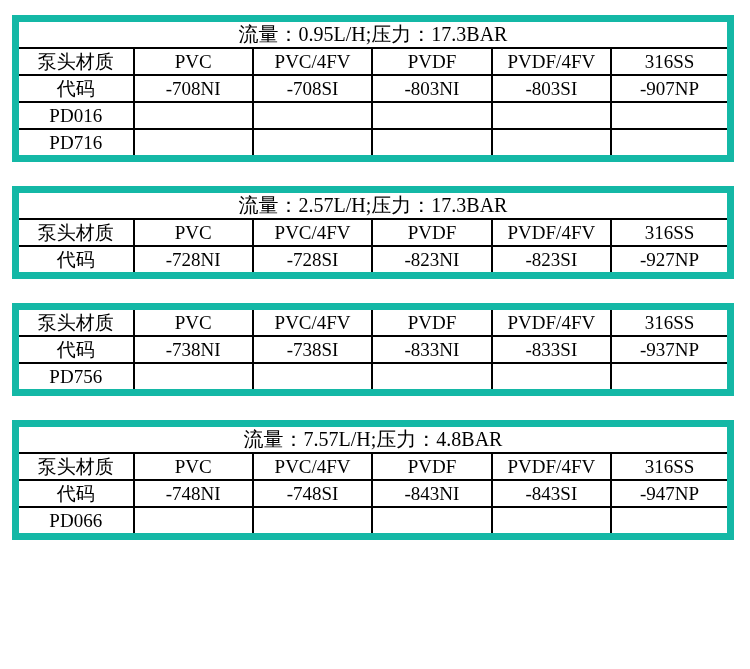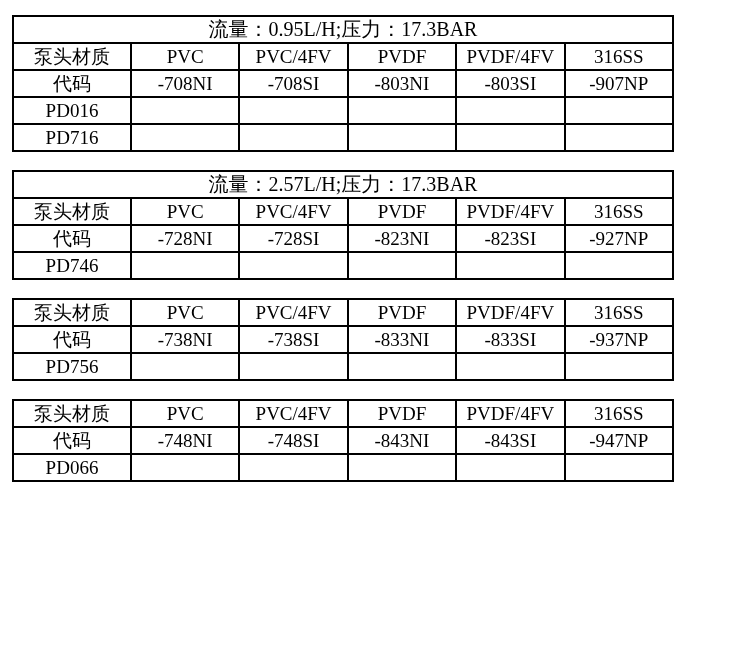--- a/index.html
+++ b/index.html
@@ -11,25 +11,25 @@
     width: 750px;
     height: 669px;
     overflow: hidden;
     color: #000000;
     font-family: "Liberation Serif", "DejaVu Serif", serif;
   }
   .page {
     padding: 15px 16px 0 12px;
   }
   table.spec-table {
-    width: 662px;
+    width: 722px;
     border-collapse: collapse;
     table-layout: fixed;
-    margin: 0 0 18px 0;
-    border: 1px solid #14b8a6;
+    margin: 0 0 24px 0;
+    border: 7px solid #14b8a6;
   }
   table.spec-table:last-child {
     margin-bottom: 0;
   }
   table.spec-table td {
     border: 2px solid #000000;
     height: 25px;
     padding: 0 2px;
     text-align: center;
     vertical-align: middle;
@@ -118,28 +118,20 @@
         <td>316SS</td>
       </tr>
       <tr>
         <td>代码</td>
         <td>-728NI</td>
         <td>-728SI</td>
         <td>-823NI</td>
         <td>-823SI</td>
         <td>-927NP</td>
       </tr>
-      <tr>
-        <td>PD746</td>
-        <td></td>
-        <td></td>
-        <td></td>
-        <td></td>
-        <td></td>
-      </tr>
     </tbody>
   </table>
 
   <table class="spec-table">
     <colgroup>
         <col class="col-label">
         <col>
         <col>
         <col>
         <col>
@@ -177,20 +169,23 @@
     <colgroup>
         <col class="col-label">
         <col>
         <col>
         <col>
         <col>
         <col>
       </colgroup>
     <tbody>
       <tr>
+        <td class="title-cell" colspan="6">流量：7.57L/H;压力：4.8BAR</td>
+      </tr>
+      <tr>
         <td>泵头材质</td>
         <td>PVC</td>
         <td>PVC/4FV</td>
         <td>PVDF</td>
         <td>PVDF/4FV</td>
         <td>316SS</td>
       </tr>
       <tr>
         <td>代码</td>
         <td>-748NI</td>

